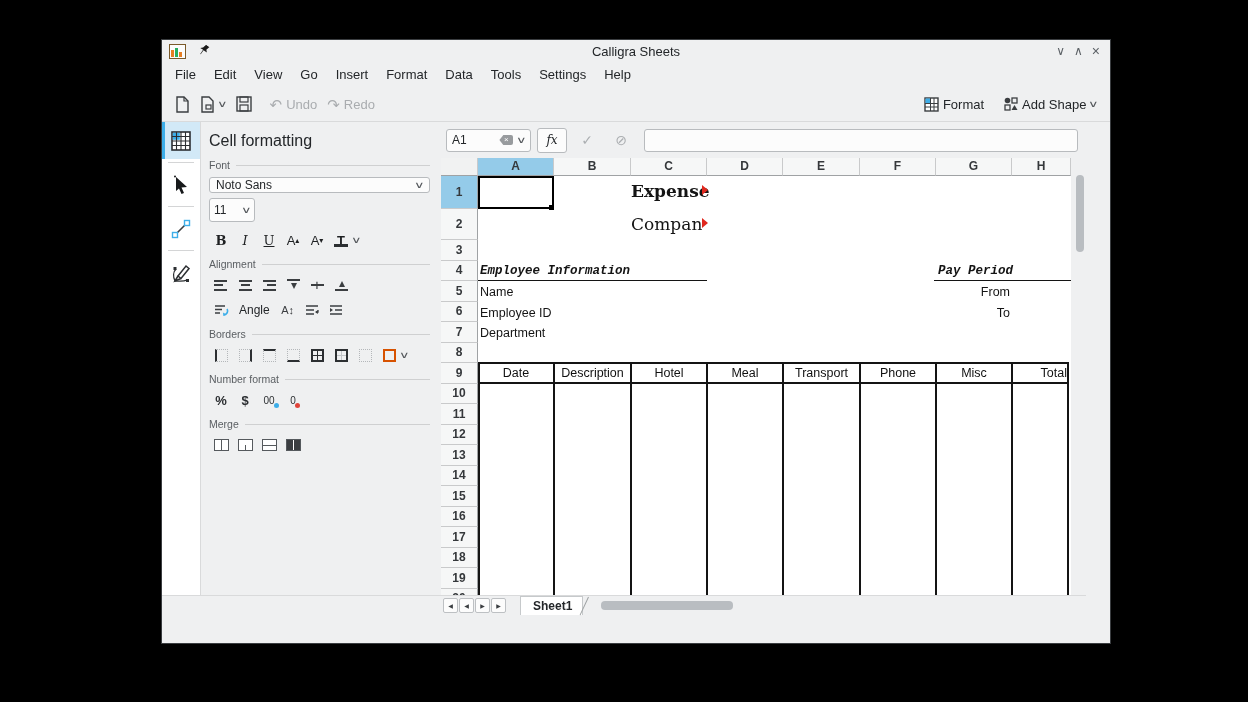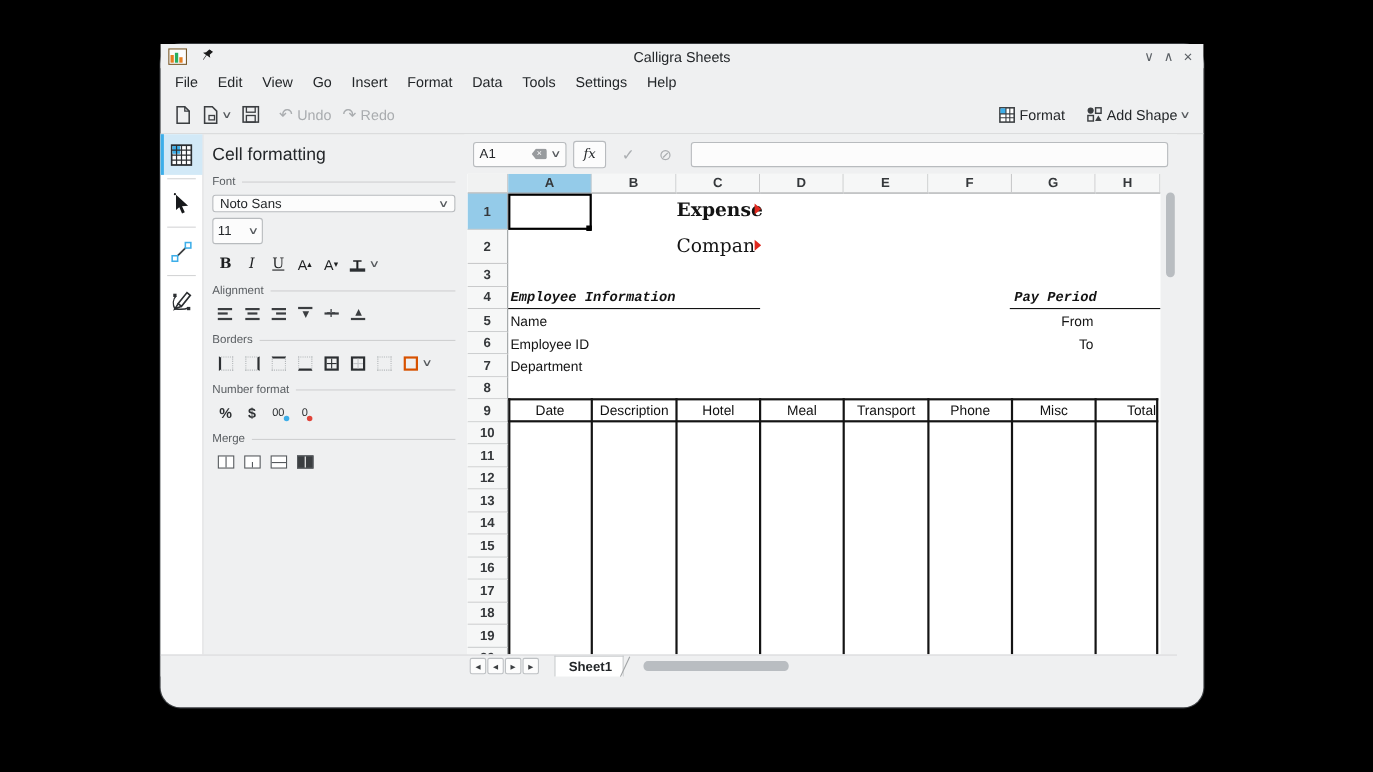--- a/index.html
+++ b/index.html
@@ -1,19 +1,19 @@
 <!DOCTYPE html>
 <html><head>
 <meta charset="utf-8">
 <style>
   html,body{margin:0;padding:0;}
   body{width:1248px;height:702px;background:#000;position:relative;overflow:hidden;
        font-family:"Liberation Sans", sans-serif;color:#232629;}
-  .window{position:absolute;left:146px;top:40px;width:948px;height:603px;background:#eff0f1;
-          box-shadow:0 0 0 1px #3a3d40;border-radius:18px;}
+  .window{position:absolute;left:162px;top:40px;width:948px;height:603px;background:#eff0f1;
+          box-shadow:0 0 0 1px #3a3d40;}
   
   .titlebar{position:relative;height:22px;display:flex;align-items:center;background:#eff0f1;}
   .titlebar .appicon{width:15px;height:13px;margin-left:7px;position:relative;background:#fcfcfc;border:1px solid #7a5a2a;}
   .appicon i{position:absolute;bottom:1px;width:3px;background:#27ae60;}
   .appicon i:nth-child(1){left:1px;height:7px;background:#e67e22;}
   .appicon i:nth-child(2){left:5px;height:9px;}
   .appicon i:nth-child(3){left:9px;height:5px;background:#e67e22;}
   .titlebar .pin{margin-left:12px;font-size:11px;color:#1a1a1a;transform:rotate(35deg);}
   .title-text{position:absolute;left:0;right:0;text-align:center;font-size:13px;color:#232629;}
   .win-controls{margin-left:auto;display:flex;align-items:center;gap:9px;padding-right:10px;z-index:2;}
@@ -348,20 +348,46 @@
           <span class="fbtn">
               <span class="valign v-top"></span>
             </span>
           <span class="fbtn">
               <span class="valign v-mid"></span>
               <span style="position:absolute;font-size:10px;color:#3b3e41">✛</span>
             </span>
           <span class="fbtn">
               <span class="valign v-bot"></span>
             </span>
+        </div>
+        <div class="btnrow" style="margin-top:7px">
+          <span class="fbtn">
+            <svg width="15" height="13" viewBox="0 0 15 13">
+              <path d="M1 2 H11 M1 5.5 H8 M1 9 H6" stroke="#3b3e41" stroke-width="1.6"></path>
+              <path d="M13 5 A4 4 0 0 1 9.5 11" fill="none" stroke="#3daee9" stroke-width="1.6"></path>
+              <path d="M9 8.5 L9.5 12 L12.5 10.5 Z" fill="#3daee9"></path>
+              </svg>
+          </span>
+          <span class="angle-label">Angle</span>
+          <span class="fbtn">
+              <span class="small-ic">A↕</span>
+            </span>
+          <span class="fbtn">
+            <svg width="14" height="12" viewBox="0 0 14 12">
+              <path d="M1 2 H13 M1 6 H9 M1 10 H9" stroke="#3b3e41" stroke-width="1.5"></path>
+              <path d="M13 6 V8 H11" fill="none" stroke="#3b3e41" stroke-width="1.3"></path>
+              <path d="M12.8 10 L10 8 L12.8 6.2 Z" fill="#3b3e41"></path>
+              </svg>
+          </span>
+          <span class="fbtn">
+            <svg width="14" height="12" viewBox="0 0 14 12">
+              <path d="M1 2 H13 M6 6 H13 M1 10 H13" stroke="#3b3e41" stroke-width="1.5"></path>
+              <path d="M1 4 L4 6 L1 8 Z" fill="#3b3e41"></path>
+              </svg>
+          </span>
         </div>
 
         <div class="sect">
             <span>Borders</span>
             <i></i>
           </div>
         <div class="btnrow" style="margin-top:4px">
           <span class="fbtn">
               <span class="bico left"></span>
             </span>

